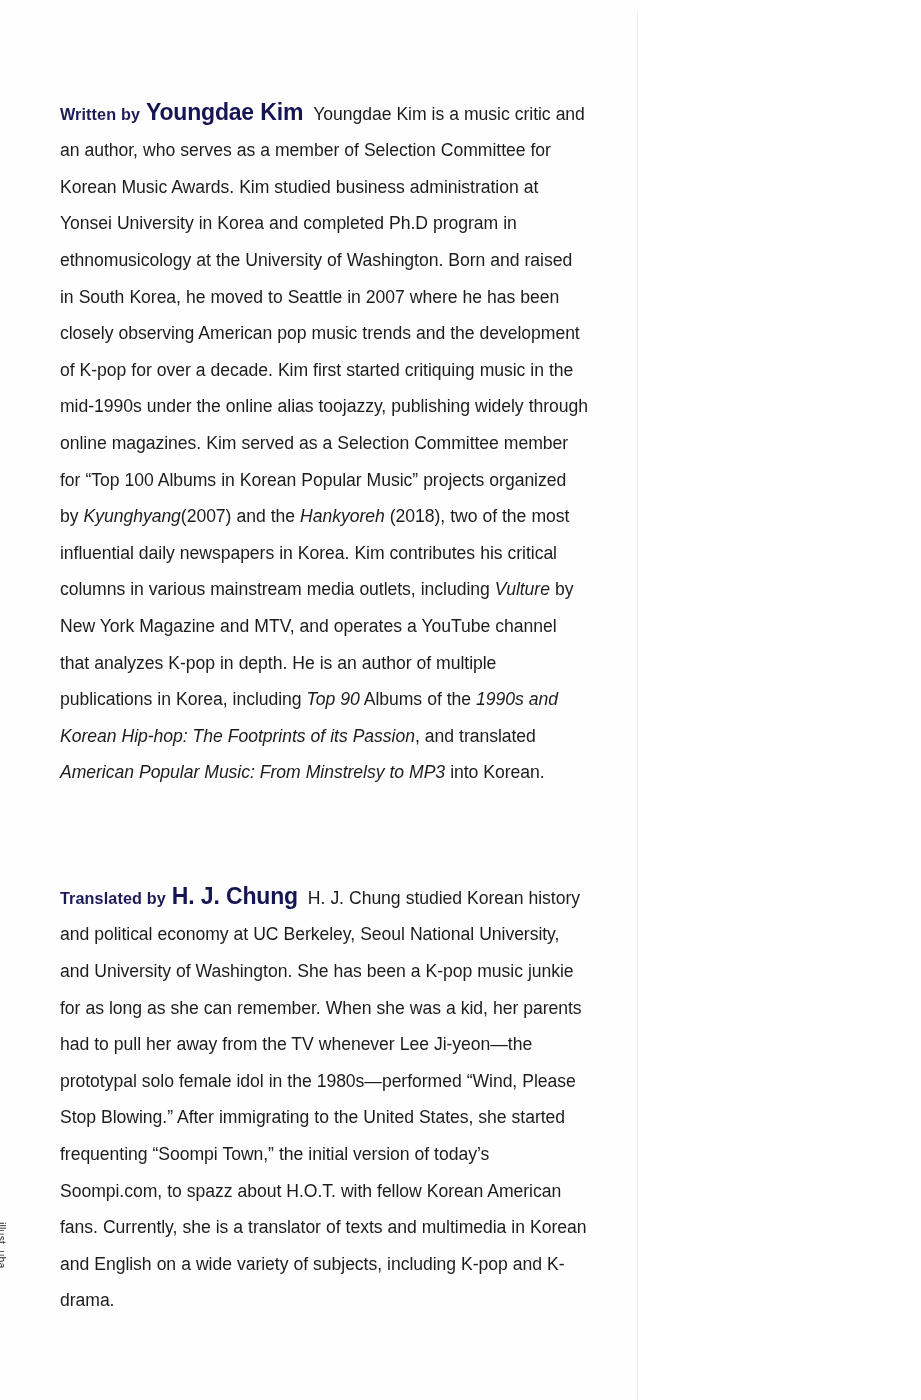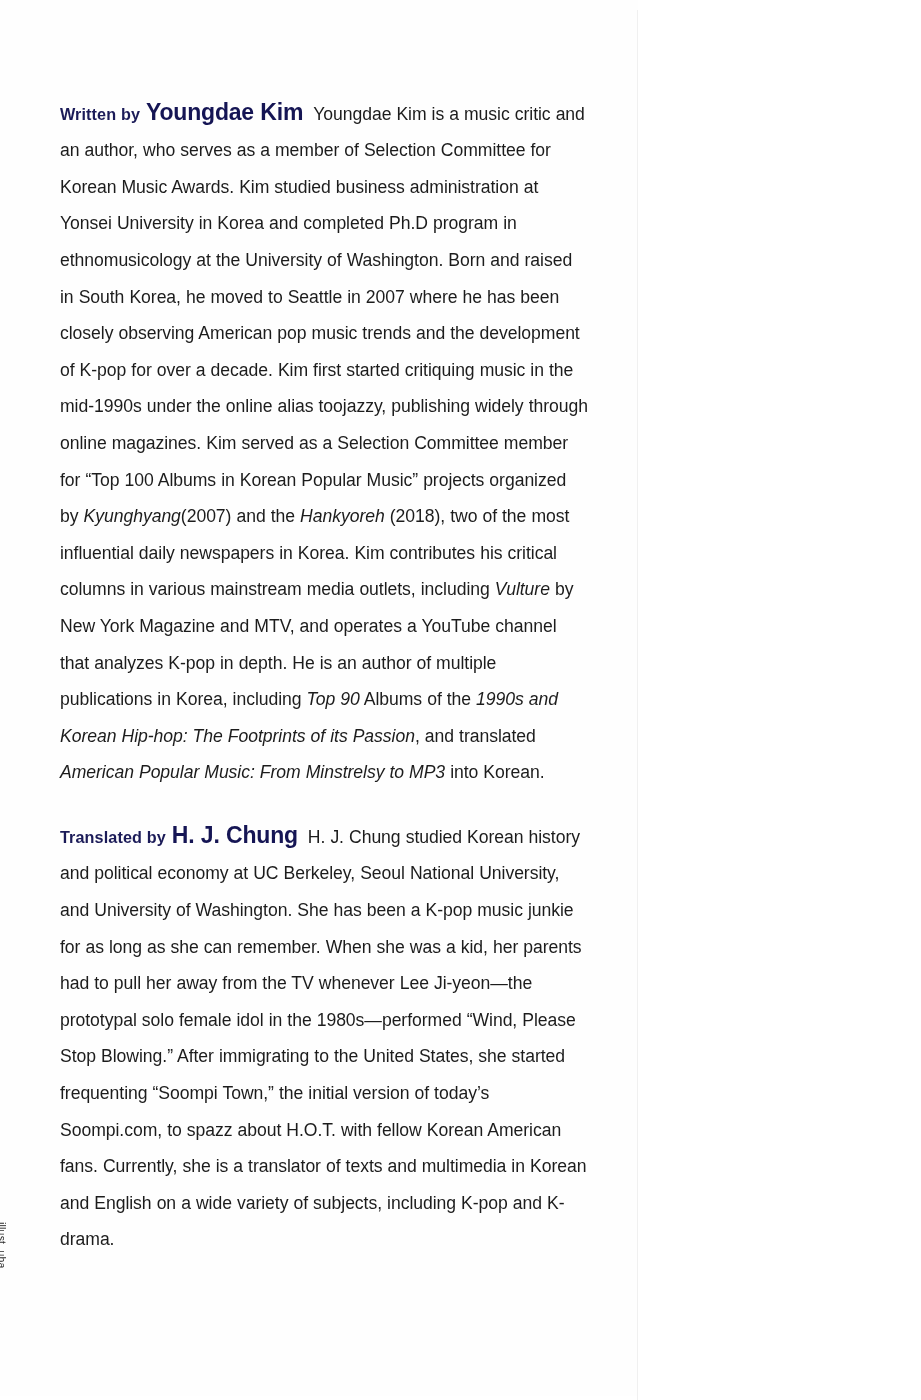--- a/index.html
+++ b/index.html
@@ -48,21 +48,21 @@
     font-size: 17.6px;
     line-height: 36.6px;
     color: #1c1c1c;
     text-align: left;
     letter-spacing: -0.05px;
     word-spacing: 0.2px;
     font-stretch: condensed;
   }
 
   .bio-block.second {
-    margin-top: 26px;
+    margin-top: 87px;
   }
 
   .byline-label {
     color: #1b1b58;
     font-size: 16.2px;
     font-weight: 600;
     letter-spacing: 0.1px;
   }
 
   .byline-name {

